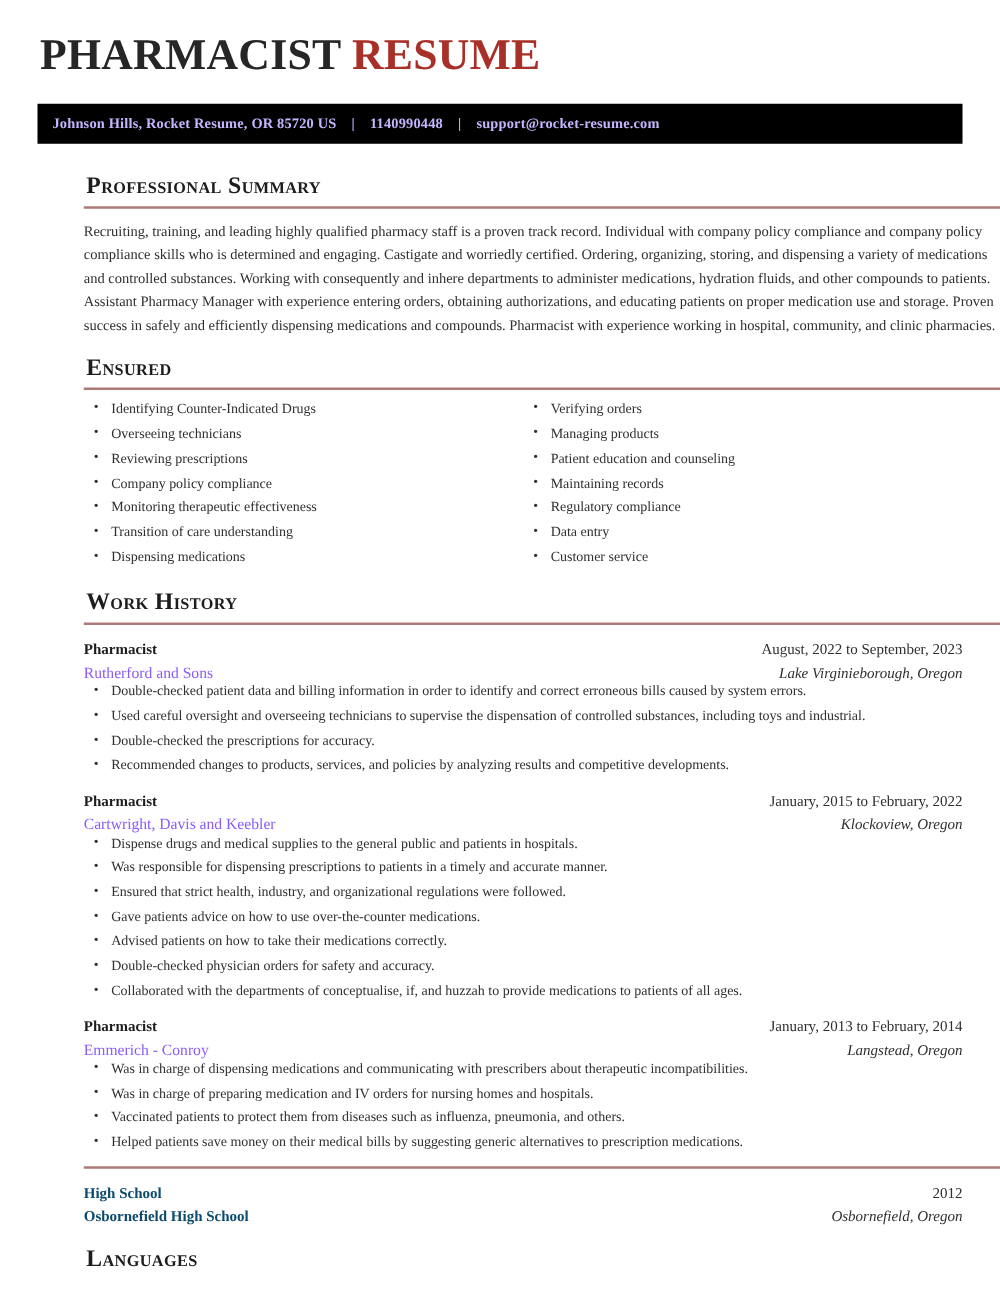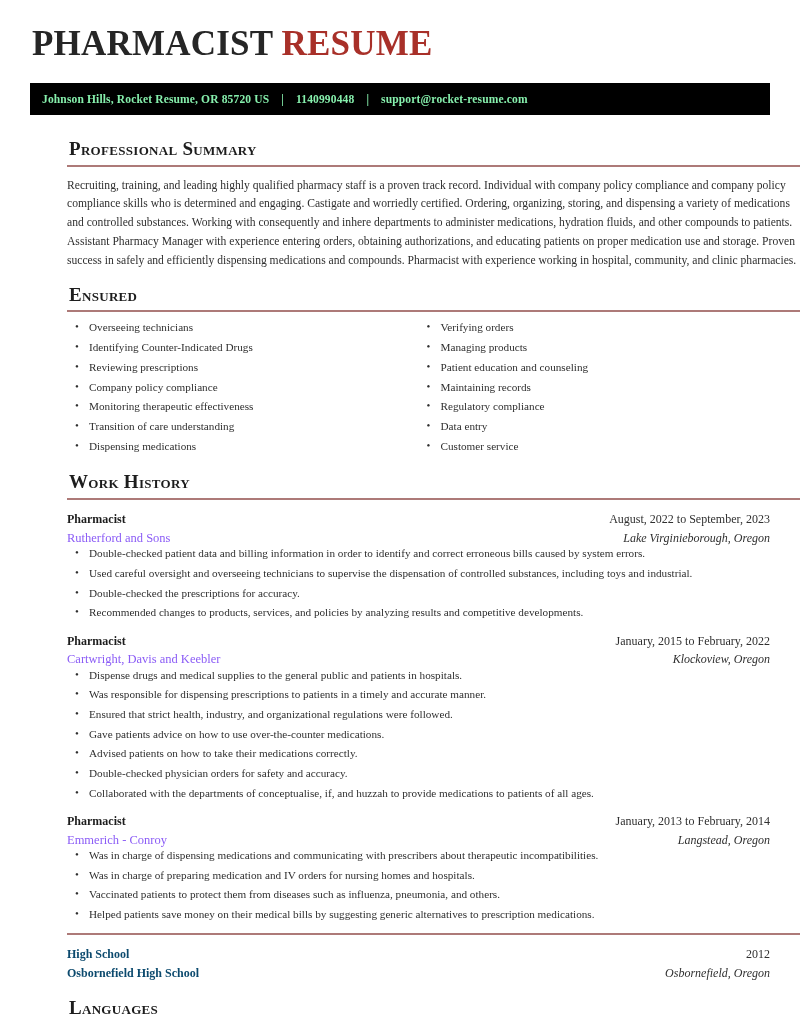--- a/index.html
+++ b/index.html
@@ -29,21 +29,21 @@
     letter-spacing: 0.2px;
     line-height: 1.05;
     margin: 0 0 20px 2px;
     white-space: nowrap;
   }
   .title-dark { color: #262626; }
   .title-accent { color: #A83029; }
 
   .contact-bar {
     background: #000000;
-    color: #86efac;
+    color: #c4b5fd;
     height: 32px;
     display: flex;
     align-items: center;
     padding: 0 12px;
     margin: 0 0 24px 0;
   }
   .contact-inner {
     font-size: 11.5px;
     font-weight: bold;
     letter-spacing: 0.15px;
@@ -194,22 +194,22 @@
     <hr class="rule">
     <p class="summary-text">Recruiting, training, and leading highly qualified pharmacy staff is a proven track record. Individual with company policy compliance and company policy compliance skills who is determined and engaging. Castigate and worriedly certified. Ordering, organizing, storing, and dispensing a variety of medications and controlled substances. Working with consequently and inhere departments to administer medications, hydration fluids, and other compounds to patients. Assistant Pharmacy Manager with experience entering orders, obtaining authorizations, and educating patients on proper medication use and storage. Proven success in safely and efficiently dispensing medications and compounds. Pharmacist with experience working in hospital, community, and clinic pharmacies.</p>
   </div>
 
   <div class="section">
     <div class="section-heading">Ensured</div>
     <hr class="rule">
     <div class="skills-columns">
       <div class="skills-col">
         <ul class="bullets">
+          <li>Identifying Counter-Indicated Drugs</li>
           <li>Overseeing technicians</li>
-          <li>Identifying Counter-Indicated Drugs</li>
           <li>Reviewing prescriptions</li>
           <li>Company policy compliance</li>
           <li>Monitoring therapeutic effectiveness</li>
           <li>Transition of care understanding</li>
           <li>Dispensing medications</li>
         </ul>
       </div>
       <div class="skills-col">
         <ul class="bullets">
           <li>Verifying orders</li>

